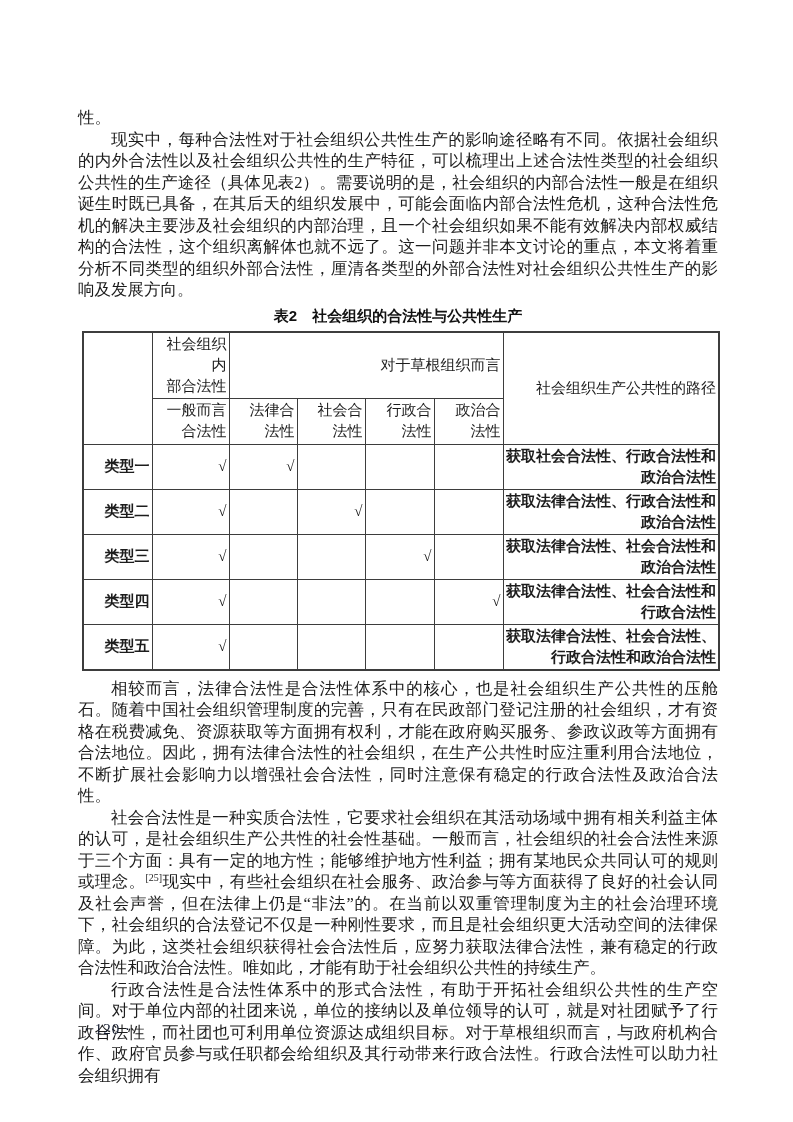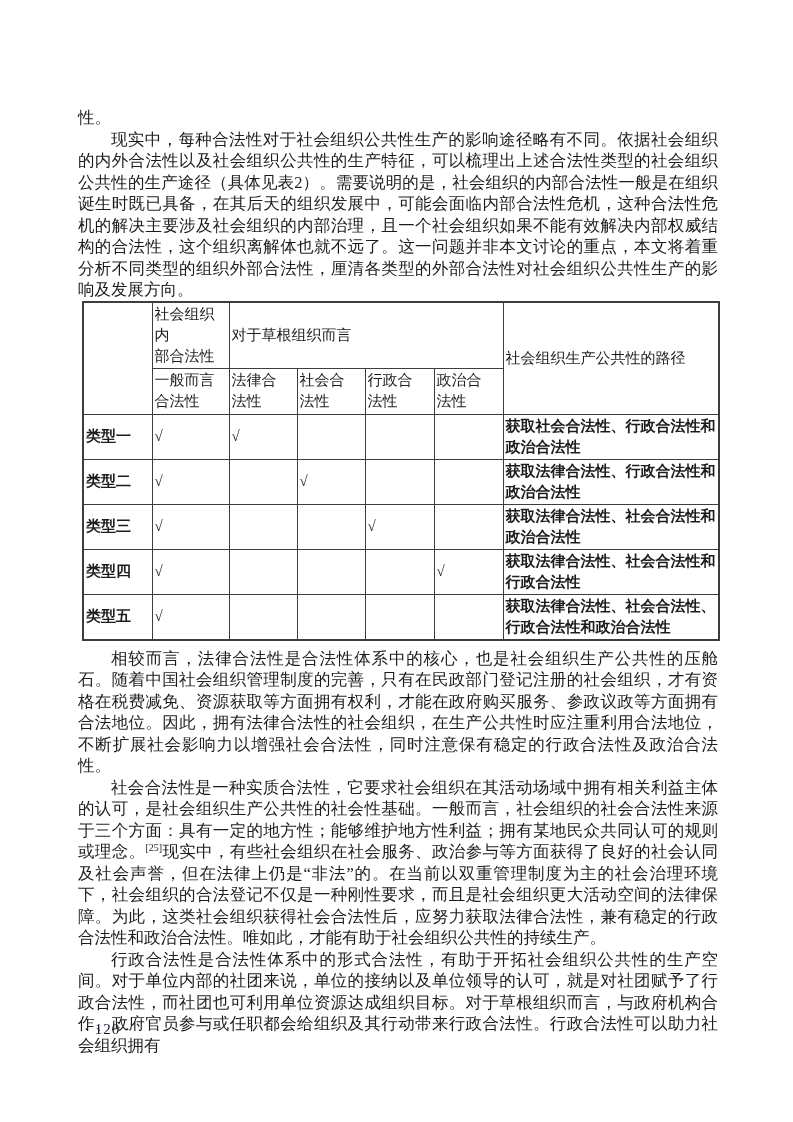--- a/index.html
+++ b/index.html
@@ -41,21 +41,21 @@
   }
   table.legit{
     border-collapse:collapse;
     table-layout:fixed;
     width:636px;
     margin-left:4px;
     border:2px solid #3d3d3d;
   }
   table.legit td{
     border:1px solid #3d3d3d;
-    text-align:left;
+    text-align:right;
     vertical-align:middle;
     font-size:15px;
     line-height:21px;
     padding:1px 2px;
     overflow:hidden;
   }
   tr.hrow1{ height:42px; }
   tr.hrow2{ height:46px; }
   tr.drow{ height:45px;font-weight:bold; }
   td.wrap{ white-space:pre-line; }
@@ -80,20 +80,21 @@
 </head>
 <body>
 
 <div class="page">
   <div class="content">
 
     <p class="body">性。</p>
 
     <p class="body indent">现实中，每种合法性对于社会组织公共性生产的影响途径略有不同。依据社会组织的内外合法性以及社会组织公共性的生产特征，可以梳理出上述合法性类型的社会组织公共性的生产途径（具体见表2）。需要说明的是，社会组织的内部合法性一般是在组织诞生时既已具备，在其后天的组织发展中，可能会面临内部合法性危机，这种合法性危机的解决主要涉及社会组织的内部治理，且一个社会组织如果不能有效解决内部权威结构的合法性，这个组织离解体也就不远了。这一问题并非本文讨论的重点，本文将着重分析不同类型的组织外部合法性，厘清各类型的外部合法性对社会组织公共性生产的影响及发展方向。</p>
 
+    <div class="table-title">表2　社会组织的合法性与公共性生产</div>
 
     <table class="legit">
       <colgroup>
         <col style="width:69px">
         <col style="width:77px">
         <col style="width:68px">
         <col style="width:68px">
         <col style="width:69px">
         <col style="width:69px">
         <col style="width:216px">

